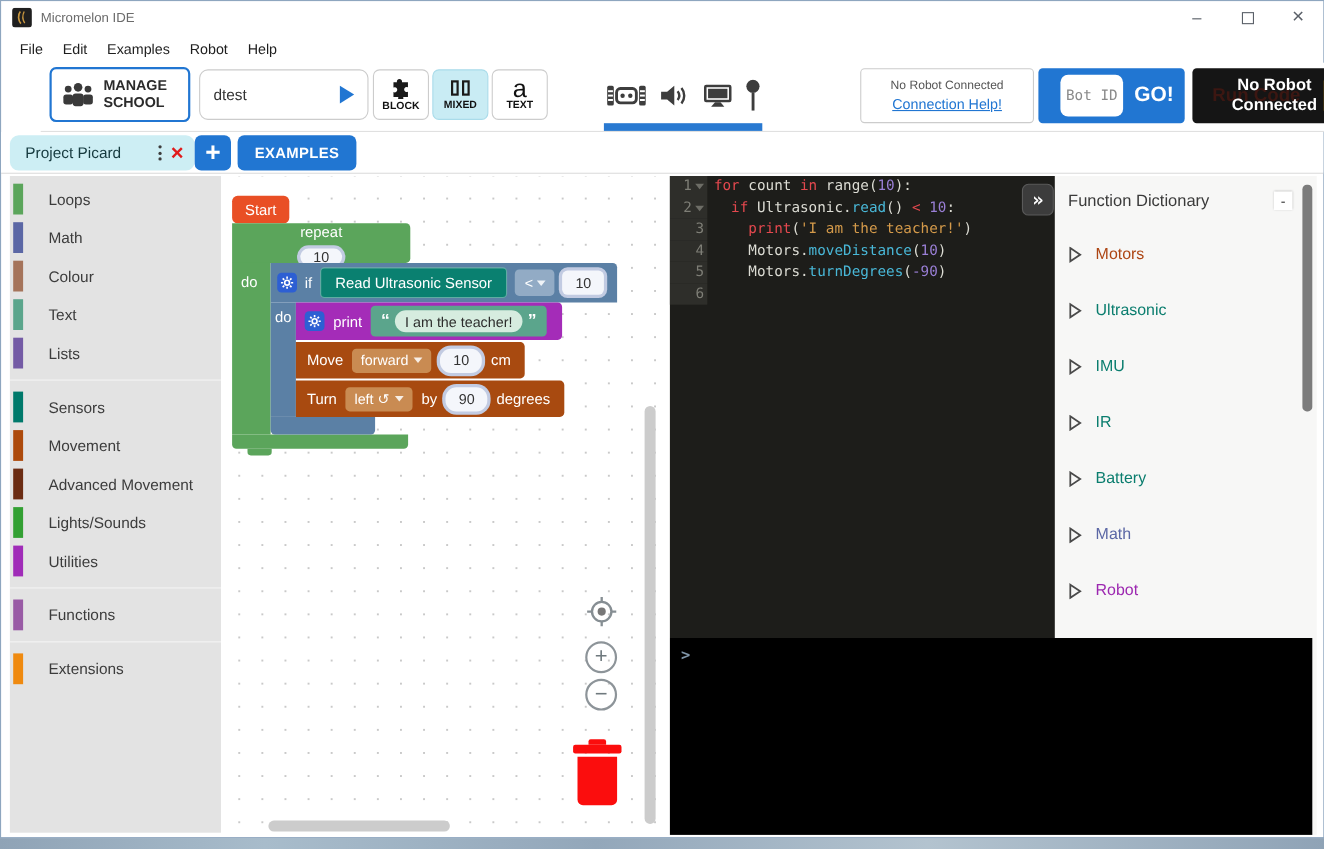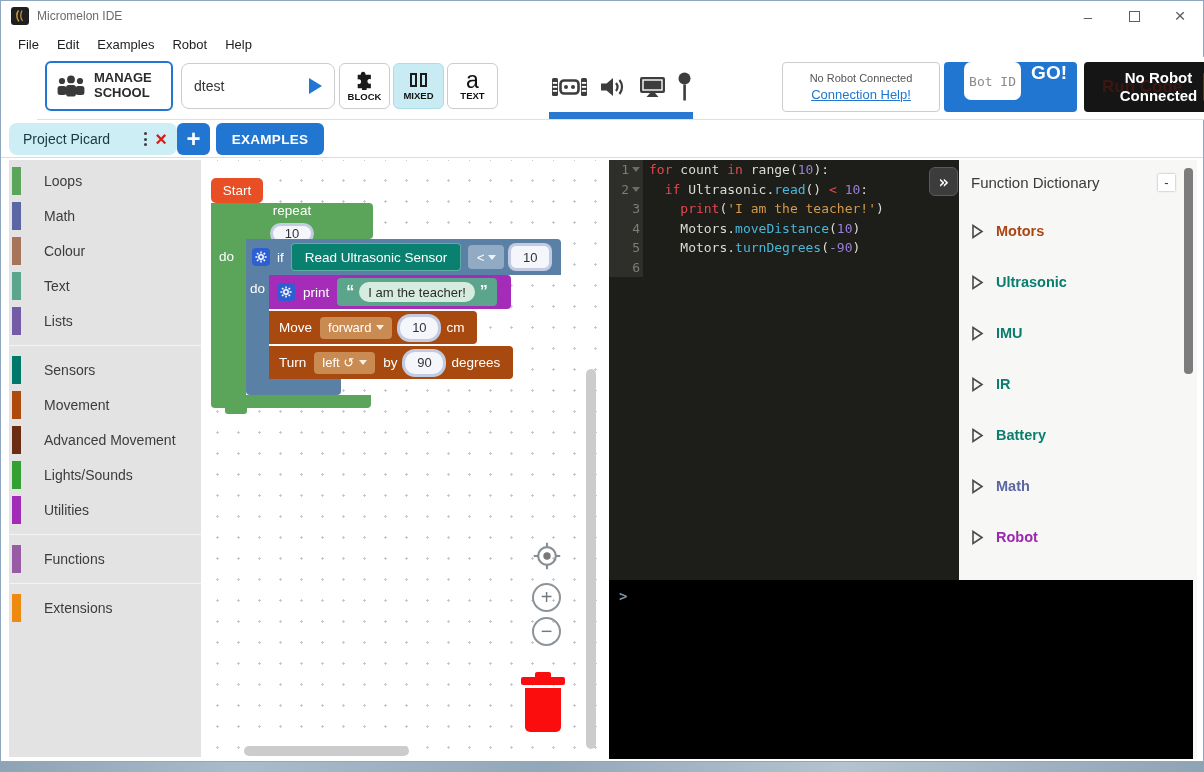--- a/index.html
+++ b/index.html
@@ -32,21 +32,21 @@
   .mode-btn.active { background:#c9ecf4; border-color:#aadcea; }
   .mixed-ico { display:flex; gap:3px; height:17px; align-items:center; }
   .mixed-ico i { display:block; width:7px; height:14px; border:2px solid #1a1a1a; }
   .text-a { font-size:23px; color:#111; line-height:17px; }
   .dev-icons { position:absolute; left:512px; top:4px; width:144px; height:52px; display:flex; align-items:center; justify-content:space-between; padding:0 2px; }
   .dev-ico { display:flex; align-items:center; justify-content:center; cursor:pointer; }
   .dev-underline { position:absolute; left:512px; top:55px; width:144px; height:7px; background:#2979d1; }
   .conn-box { position:absolute; left:745px; top:5px; width:158px; height:50px; border:1px solid #ccc; border-radius:4px; display:flex; flex-direction:column; align-items:center; justify-content:center; gap:3px; }
   .conn-status { font-size:11px; color:#555; }
   .conn-link { font-size:13px; color:var(--accent); text-decoration:underline; cursor:pointer; }
-  .go-group { position:absolute; left:907px; top:5px; width:133px; height:50px; background:var(--accent); border-radius:4px; display:flex; align-items:flex-start; padding:0 10px 0 20px; gap:10px; }
+  .go-group { position:absolute; left:907px; top:5px; width:133px; height:50px; background:var(--accent); border-radius:4px; display:flex; align-items:center; padding:0 10px 0 20px; gap:10px; }
   .botid { width:60px; height:38px; background:#fff; border-radius:7px; display:flex; align-items:center; justify-content:center; font-family:"DejaVu Sans Mono", monospace; font-size:13px; color:#8a8a8a; }
   .go-lbl { color:#fff; font-weight:bold; font-size:19px; flex:1; text-align:center; cursor:pointer; }
   .run-btn { position:absolute; left:1047px; top:5px; width:149px; height:50px; background:#151515; border-radius:4px; display:flex; align-items:center; justify-content:center; overflow:hidden; cursor:pointer; }
   .run-ghost { position:absolute; left:18px; top:15px; font-size:17px; font-weight:bold; color:#3c1712; }
   .run-tri { position:absolute; right:8px; top:11px; width:0; height:0; border-top:14px solid transparent; border-bottom:14px solid transparent; border-left:22px solid #4a3c14; }
   .run-lbl { position:relative; color:#fff; font-weight:bold; font-size:15px; text-align:center; line-height:1.2; width:110px; }
 
   
   .tabbar { position:absolute; left:0; top:119px; width:100%; height:37px; background:#fff; }
   .tab { position:absolute; left:8px; top:3px; width:168px; height:32px; background:var(--tabBg); border-radius:8px; display:flex; align-items:center; padding:0 10px 0 14px; }
@@ -118,21 +118,21 @@
   .tok-n { color:var(--numC); } .tok-s { color:var(--strC); }
   .expand-btn { position:absolute; left:320px; top:7px; width:29px; height:29px; background:#3c3c3c; border:1px solid #5a5a5a; border-radius:6px; color:#fff; font-size:17px; font-weight:bold; display:flex; align-items:center; justify-content:center; cursor:pointer; }
 
   
   .funcdict { position:absolute; left:958px; top:2px; width:238px; height:599px; background:var(--dictBg); overflow:hidden; }
   .fd-head { display:flex; align-items:center; justify-content:space-between; padding:14px 22px 0 12px; }
   .fd-title { font-size:15px; color:#3a3a3a; }
   .fd-min { width:17px; height:17px; background:#fff; box-shadow:0 0 2px rgba(0,0,0,.35); font-size:13px; color:#333; display:flex; align-items:center; justify-content:center; cursor:pointer; }
   .fd-items { margin-top:29px; }
   .fd-item { display:flex; align-items:center; gap:12px; height:22px; margin:0 0 29px 12px; cursor:pointer; }
-  .fd-item .flbl { font-size:14.5px; font-weight:bold; }
+  .fd-item .flbl { font-size:14.5px; font-weight:normal; }
   .fd-scroll { position:absolute; right:4px; top:8px; width:9px; height:206px; background:#7c7c7c; border-radius:4px; cursor:grab; }
 
   
   .console { position:absolute; left:608px; top:422px; width:584px; height:179px; background:var(--consoleBg); z-index:5; cursor:text; }
   .console .prompt { color:var(--promptC); font-family:"DejaVu Sans Mono", monospace; font-size:14px; font-weight:bold; padding:8px 0 0 10px; }
 
   .desktop-strip { position:absolute; left:0; top:762px; width:1204px; height:10px;
      background:linear-gradient(90deg,#8fa3b6,#a8bccb 20%,#93a7ba 45%,#b3c3cf 70%,#8fa3b6); }
 </style>
 </head>

